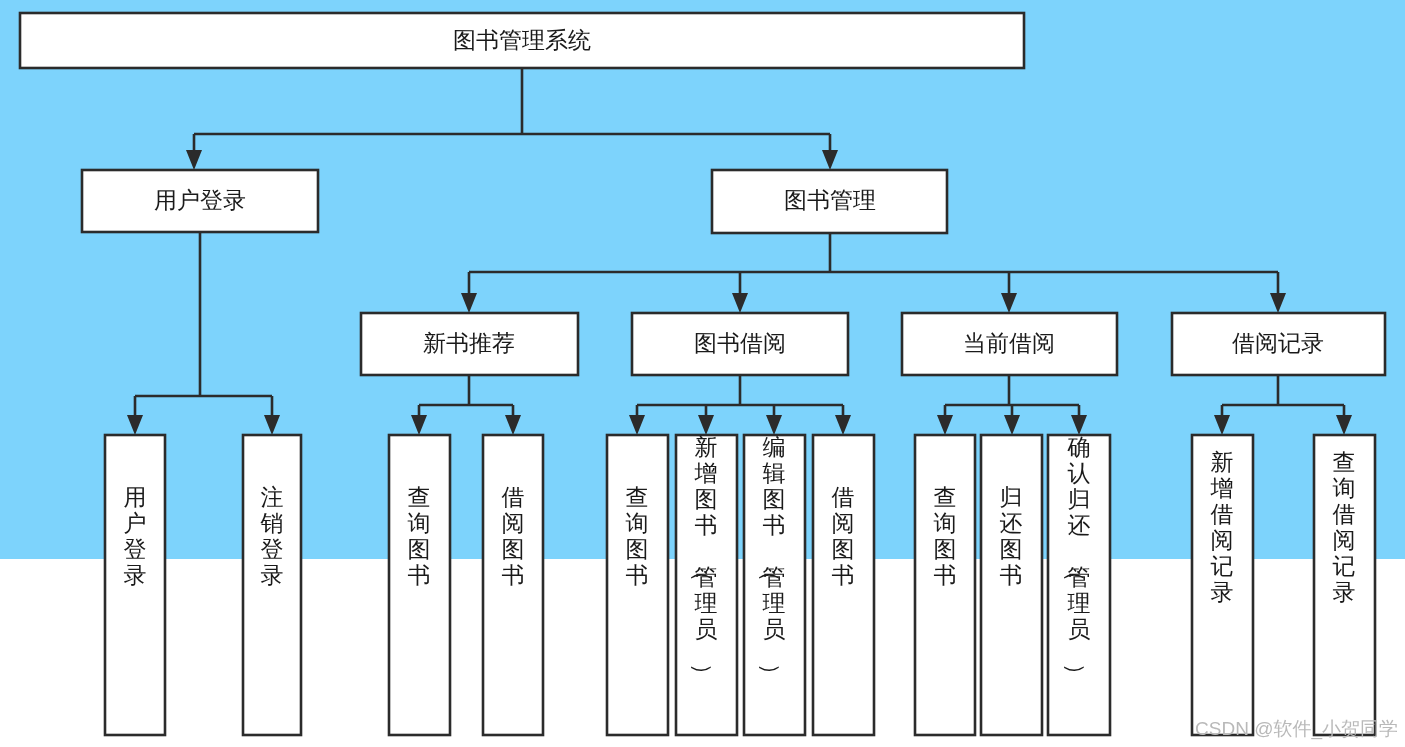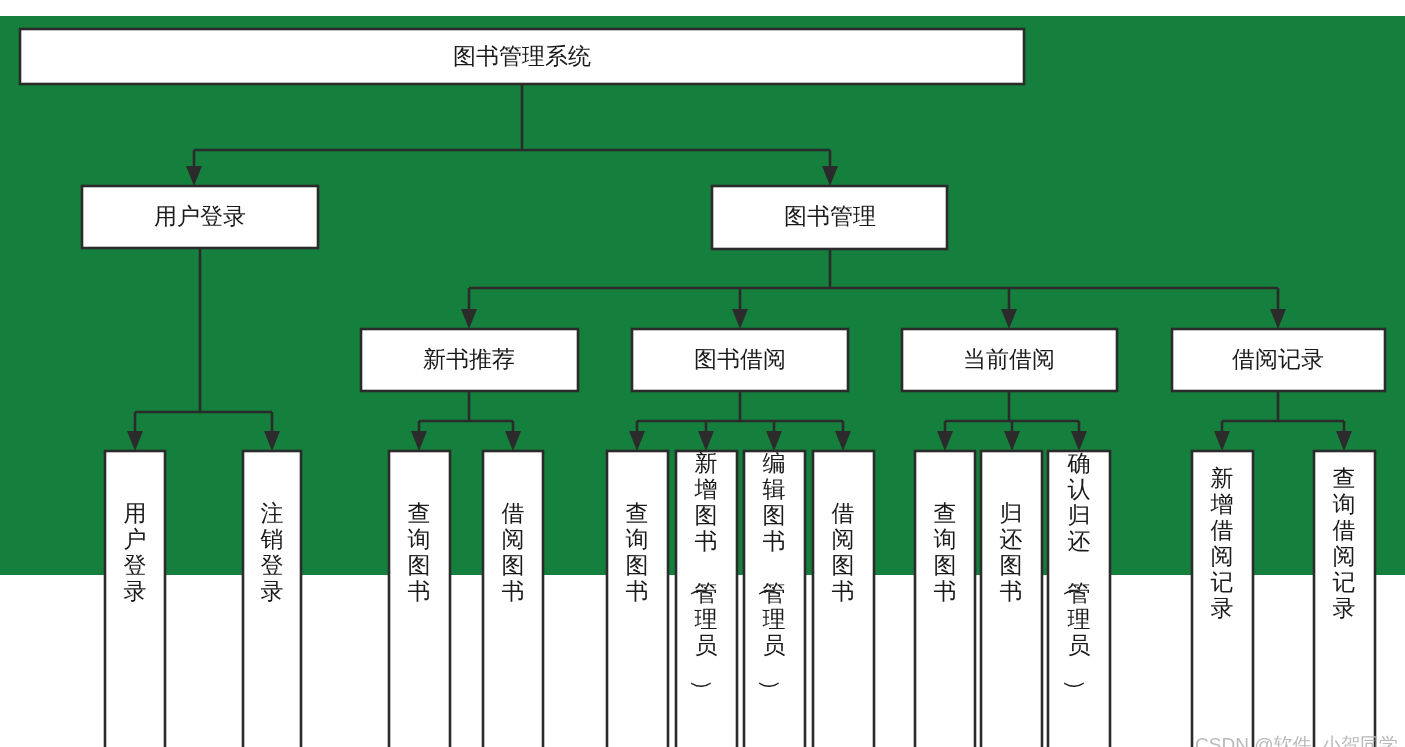--- a/index.html
+++ b/index.html
@@ -10,22 +10,21 @@
   body {
     width: 1405px;
     height: 747px;
     font-family: "Liberation Sans", "DejaVu Sans", sans-serif;
     overflow: hidden;
   }
   #diagram-root {
     position: relative;
     width: 1405px;
     height: 559px;
-    background: #15803d;
-    margin-top: 16px;
+    background: #7dd3fc;
   }
   svg#diagram-canvas {
     position: absolute;
     top: 0;
     left: 0;
     width: 1405px;
     height: 747px;
     display: block;
   }
   .node-box {

